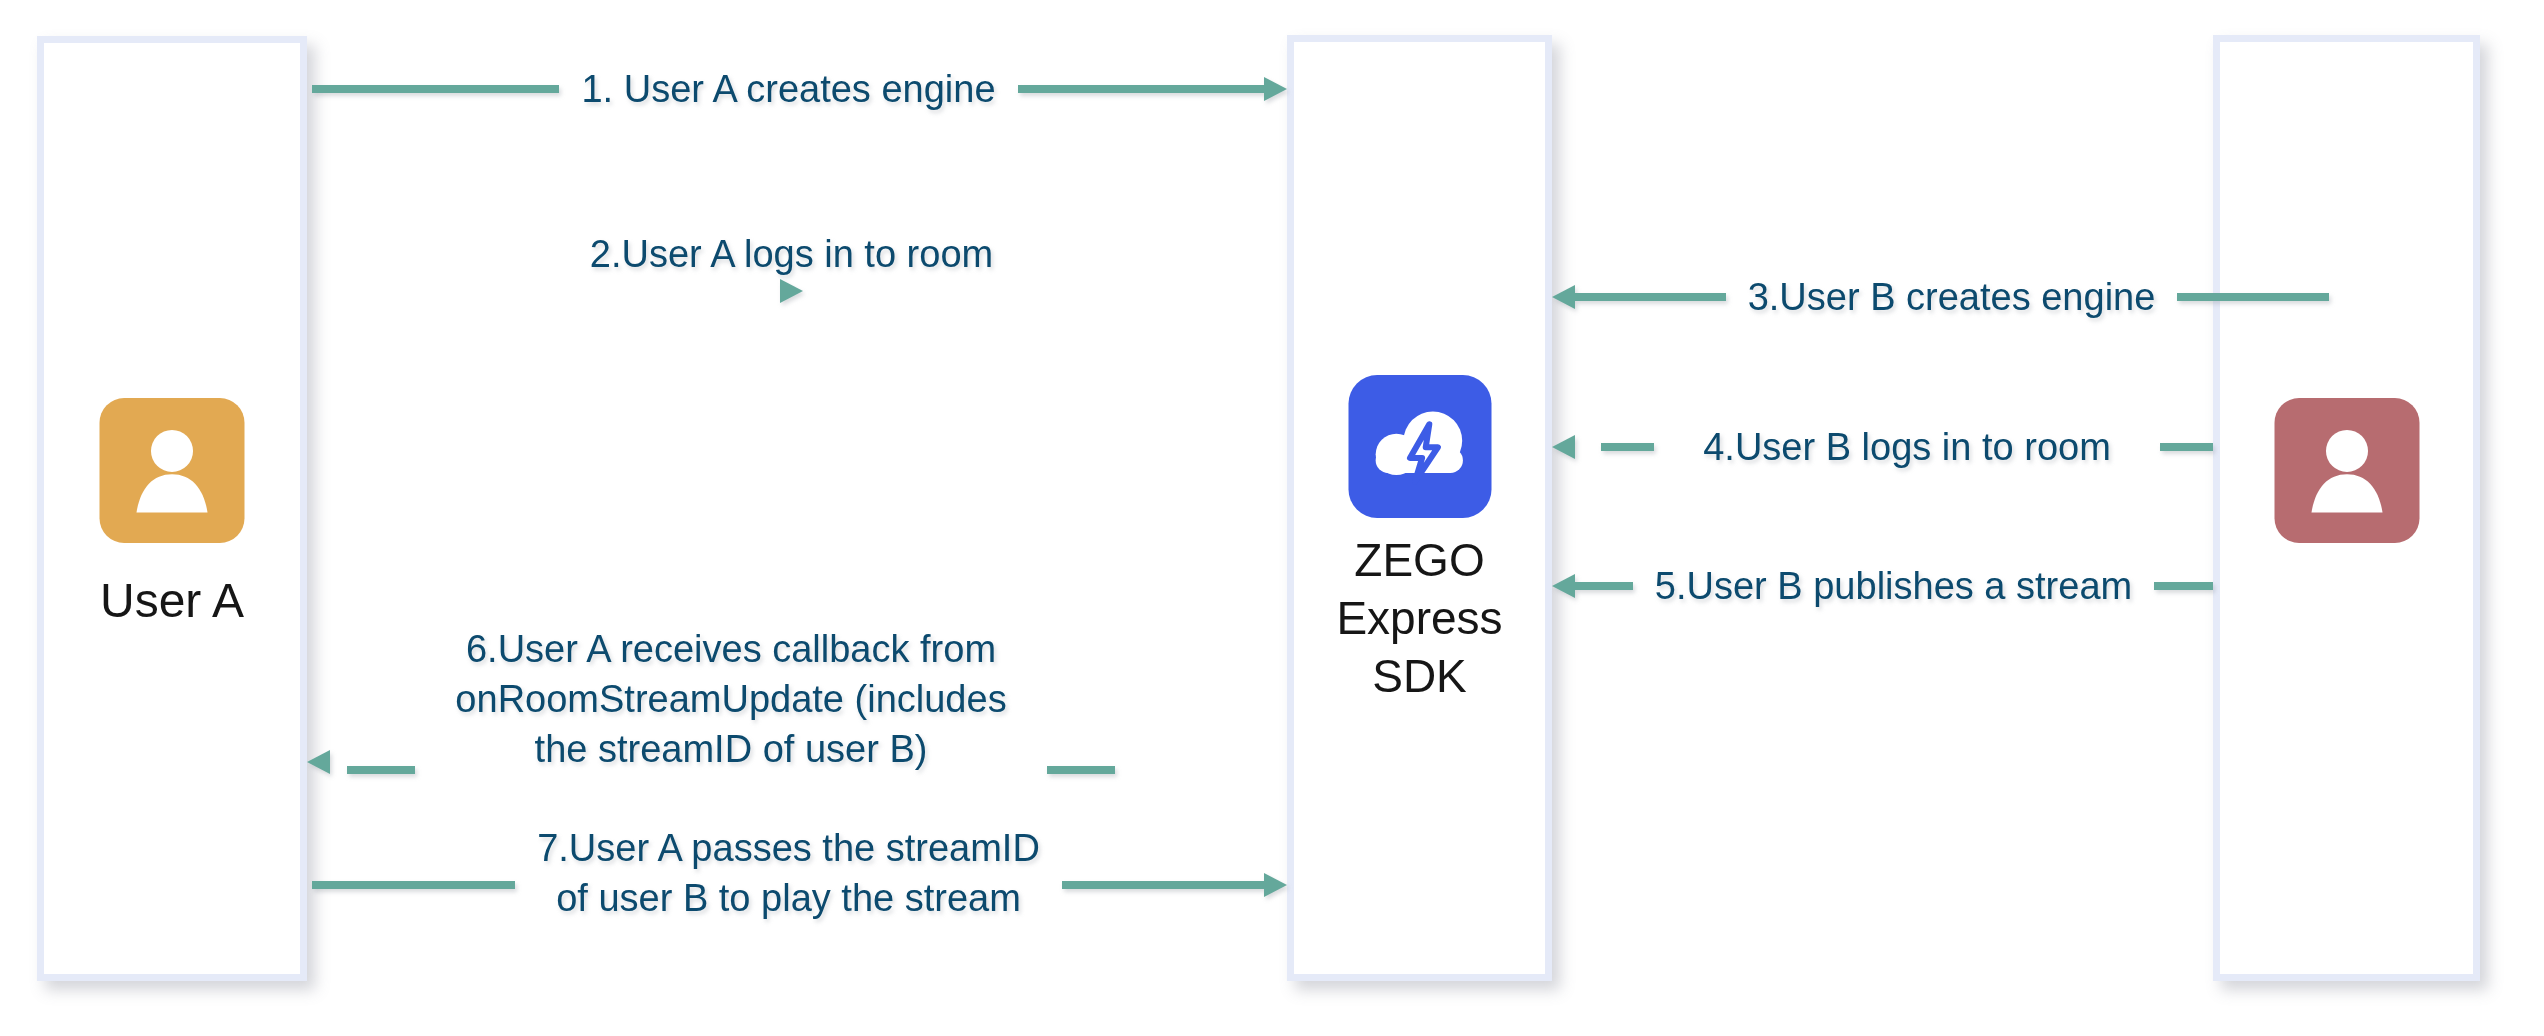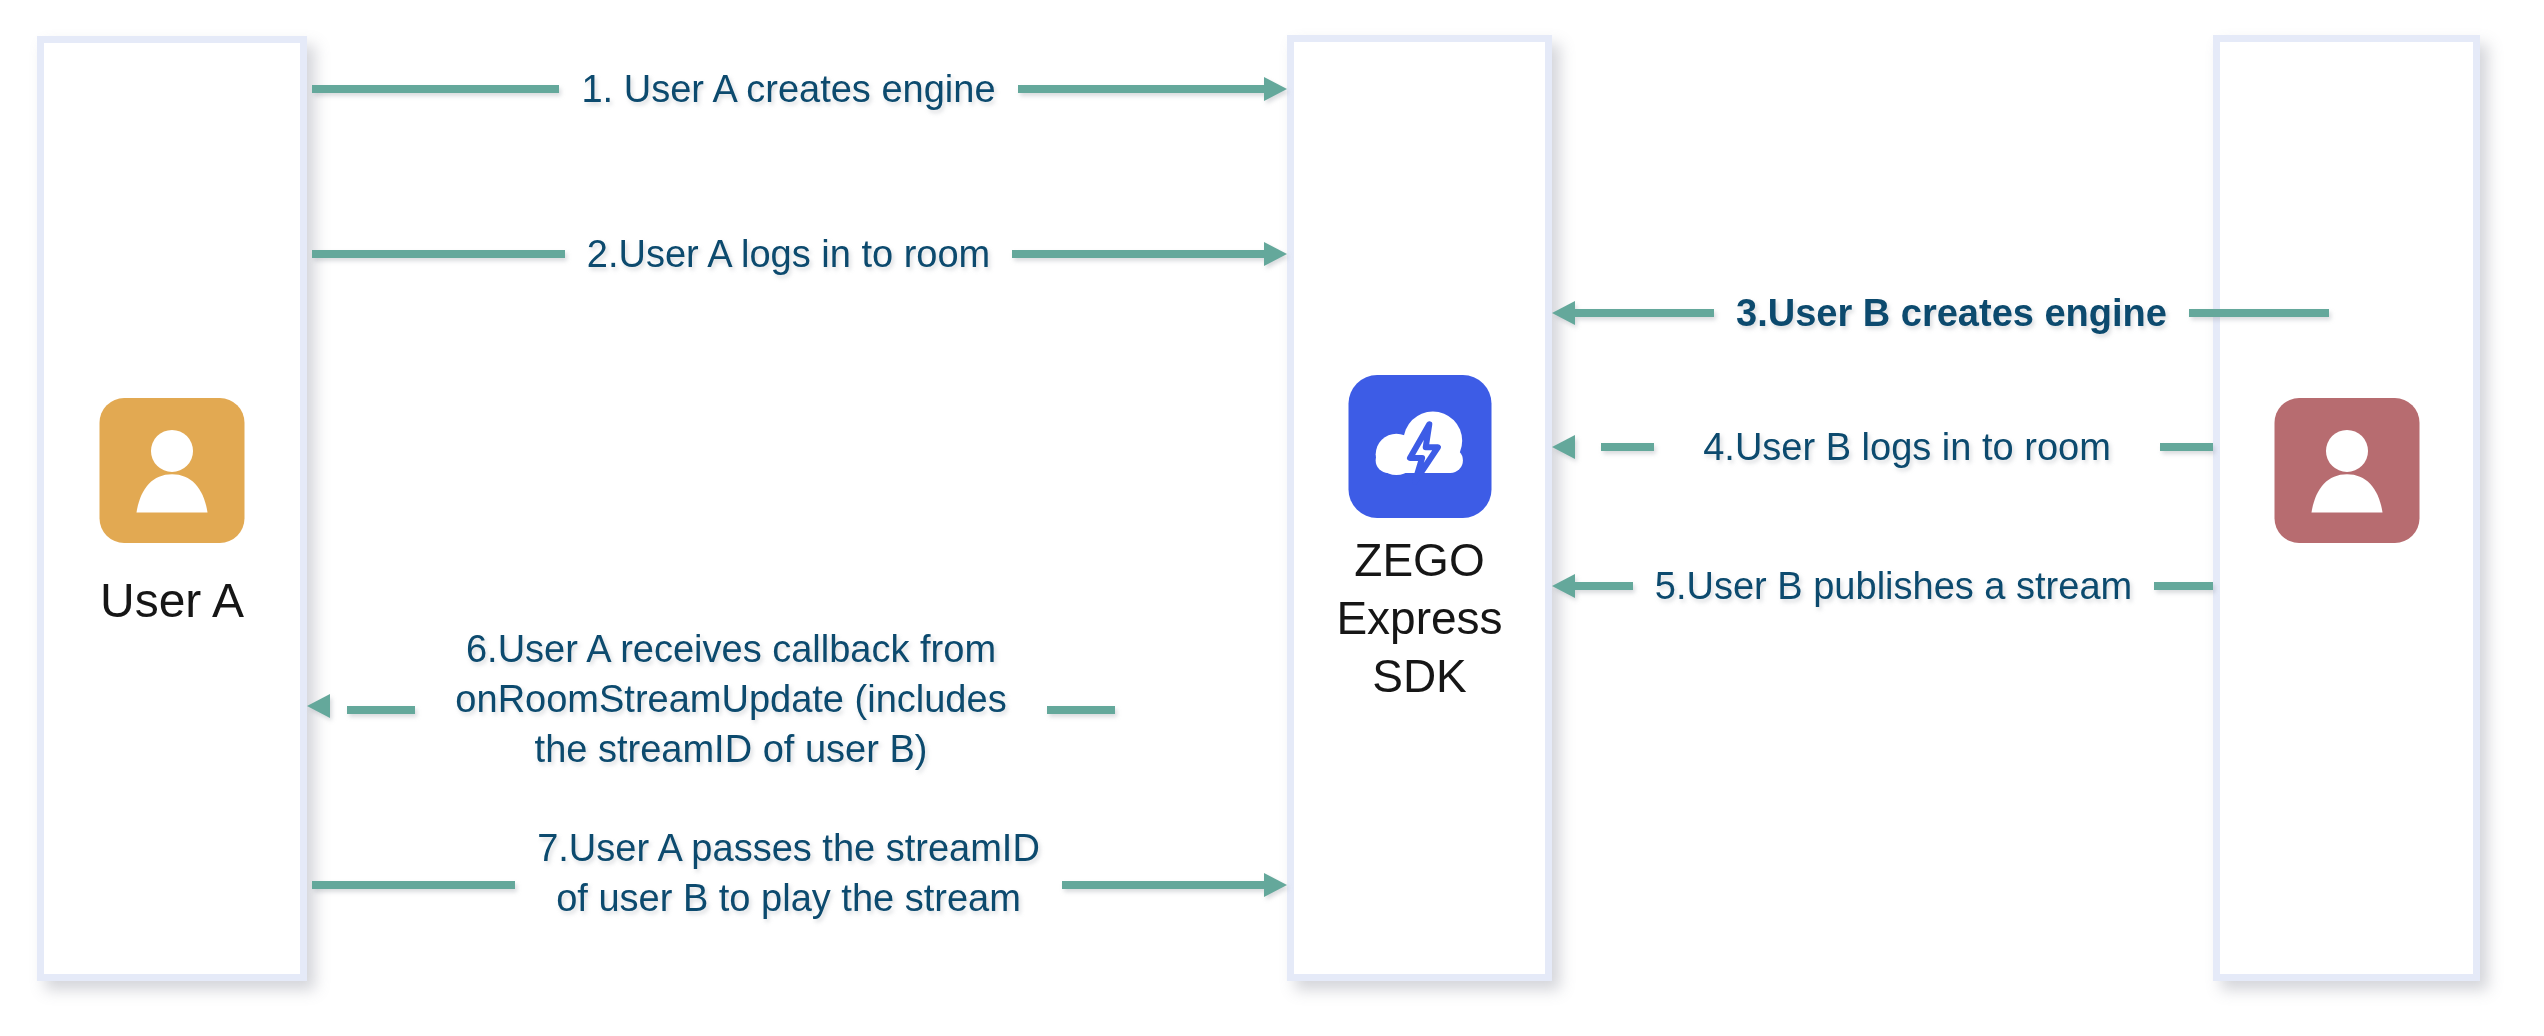--- a/index.html
+++ b/index.html
@@ -93,28 +93,28 @@
   }
   .head-left {
     width: 0; height: 0;
     border-top: 12px solid transparent;
     border-bottom: 12px solid transparent;
     border-right: 23px solid #64a89b;
     margin-right: -1px;
   }
 
   .row-1 { left: 312px;  top: 64px;  width: 975px; }
-  .row-2 { left: 312px;  top: 229px; width: 975px; }
-  .row-3 { left: 1552px; top: 288px; width: 777px; font-weight: bold; }
+  .row-2 { left: 304px;  top: 229px; width: 975px; flex-direction: column; }
+  .row-3 { left: 1552px; top: 272px; width: 777px; }
   .row-4 { left: 1552px; top: 422px; width: 661px; gap: 27px; }
   .row-5 { left: 1552px; top: 561px; width: 661px; }
 
   .row-6 {
     left: 307px; top: 624px; width: 808px;
-    align-items: center;
+    align-items: flex-end;
     gap: 18px;
   }
   .row-6 .line      { margin-top: 21px; }
   .row-6 .head-left { margin-top: 13px; }
 
   .row-7 {
     left: 312px; top: 823px; width: 975px;
     align-items: flex-start;
   }
   .row-7 .line       { margin-top: 58px; }

